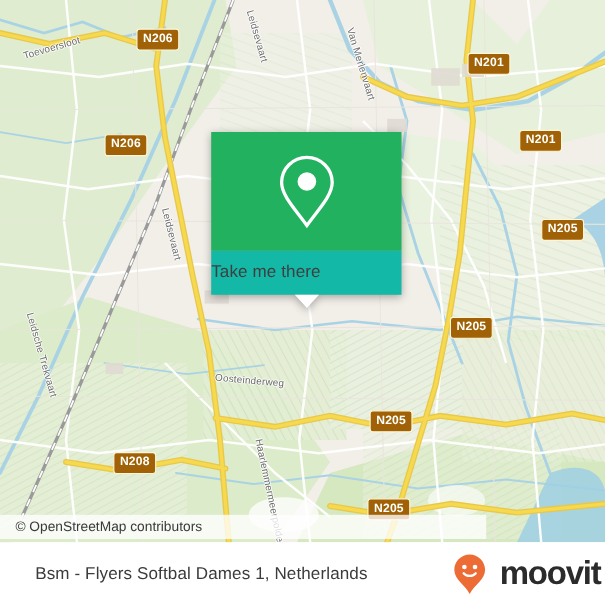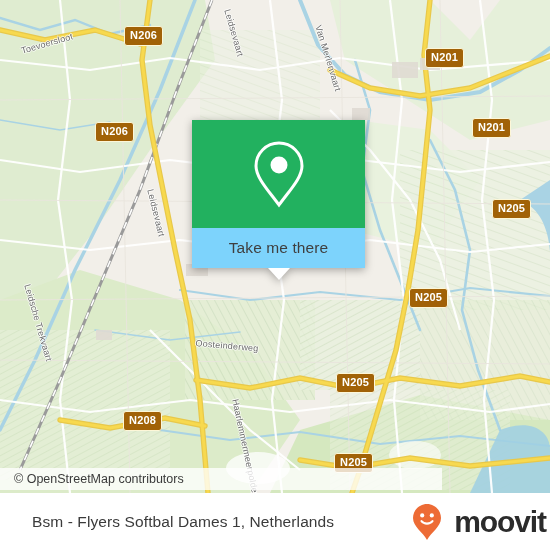--- a/index.html
+++ b/index.html
@@ -79,24 +79,23 @@
   }
   #callout-top {
     height: 108px;
     background: #22b15f;
     display: flex;
     align-items: center;
     justify-content: center;
   }
   #callout-bottom {
     height: 40px;
-    background: #7dd3fc;
+    background: #14b8a6;
     display: flex;
     align-items: center;
-    justify-content: center;
   }
   #callout-label {
     font-family: "Liberation Sans", sans-serif;
     font-size: 15.5px;
     color: #3f3f3f;
     letter-spacing: .1px;
   }
   #callout-tail {
     position: absolute;
     left: 50%;
@@ -276,21 +275,21 @@
     <div class="map-label" style="left:196px; top:338px; transform:rotate(5deg);">Oosteinderweg</div>
     <div class="map-label" style="left:240px; top:398px; transform:rotate(78deg);">Haarlemmermeerpolder</div>
 
     <div class="shield" style="left:124px; top:26px;">N206</div>
     <div class="shield" style="left:425px; top:48px;">N201</div>
     <div class="shield" style="left:95px; top:122px;">N206</div>
     <div class="shield" style="left:472px; top:118px;">N201</div>
     <div class="shield" style="left:492px; top:199px;">N205</div>
     <div class="shield" style="left:409px; top:288px;">N205</div>
     <div class="shield" style="left:336px; top:373px;">N205</div>
-    <div class="shield" style="left:123px; top:411px;">N208</div>
+    <div class="shield" style="left:103px; top:411px;">N208</div>
     <div class="shield" style="left:334px; top:453px;">N205</div>
 
     <div id="callout">
       <div id="callout-top">
         <svg width="56" height="70" viewBox="0 0 56 70">
           <path d="M28 4 C15.3 4 5 14.3 5 27 C5 39 18 52 28 66 C38 52 51 39 51 27 C51 14.3 40.7 4 28 4 Z" fill="none" stroke="#ffffff" stroke-width="3"></path>
           <circle cx="28" cy="26" r="8.5" fill="#ffffff"></circle>
         </svg>
       </div>
       <div id="callout-bottom">

